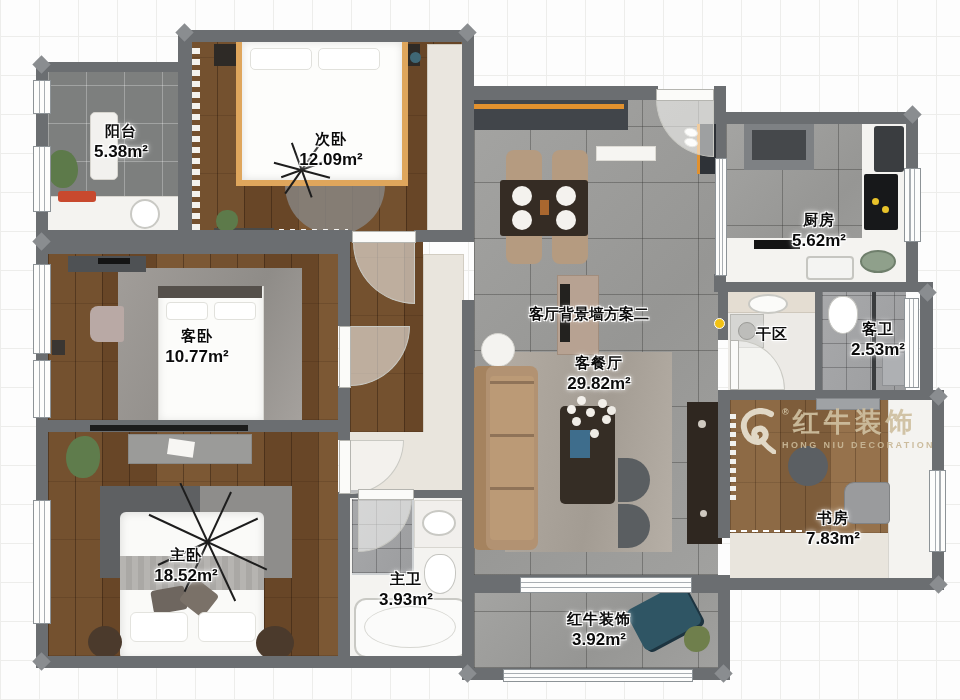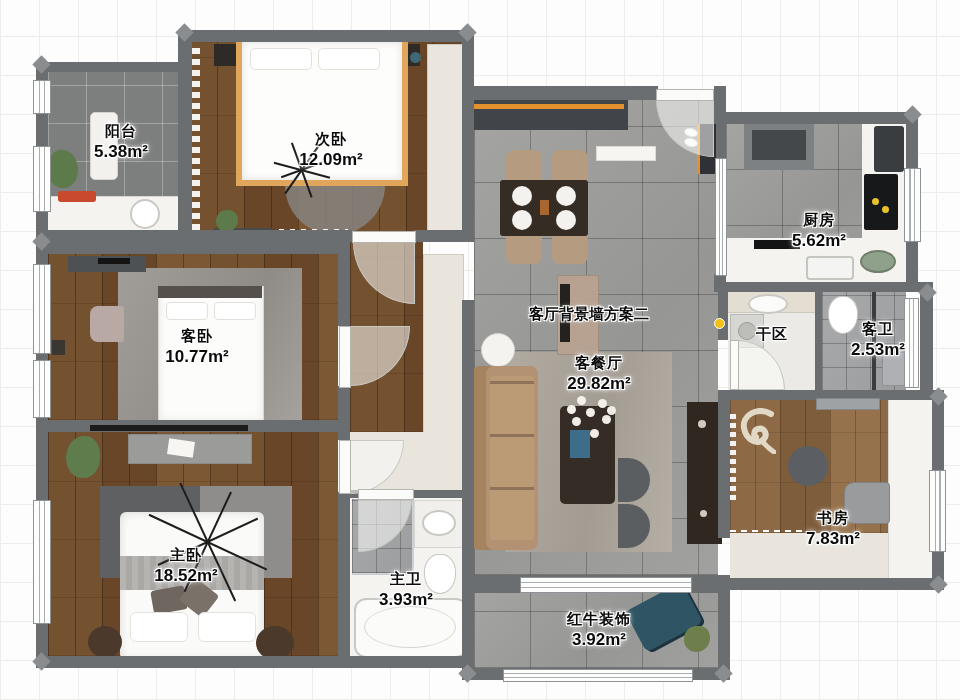--- a/index.html
+++ b/index.html
@@ -286,20 +286,24 @@
     <i style="width:130px;transform:translate(-50%,-50%) rotate(65deg);"></i>
     <i style="width:110px;transform:translate(-50%,-50%) rotate(115deg);"></i>
     <i style="width:110px;transform:translate(-50%,-50%) rotate(155deg);"></i>
   </div>
 
   <div class="wm">
     <svg width="38" height="46" viewBox="0 0 38 46">
       <path d="M33 6 C18 -2 4 8 6 20 C8 32 20 38 26 31 C30 26 26 19 20 21 C16 22 15 27 18 29" fill="none" stroke="#e9e2d1" stroke-width="6" stroke-linecap="round"></path>
       <path d="M24 33 C28 38 33 42 36 44" fill="none" stroke="#e9e2d1" stroke-width="5" stroke-linecap="round"></path>
     </svg>
+    <div class="txt">
+      <div class="cn"><span class="reg">®</span><span>红牛装饰</span></div>
+      <div class="en">HONG NIU DECORATION</div>
+    </div>
   </div>
 
   <div class="rl" style="left:121px;top:142px;">
     <span class="n">阳台</span>
       <span class="a">5.38m²</span>
   </div>
   <div class="rl" style="left:331px;top:150px;">
     <span class="n">次卧</span>
       <span class="a">12.09m²</span>
   </div>

